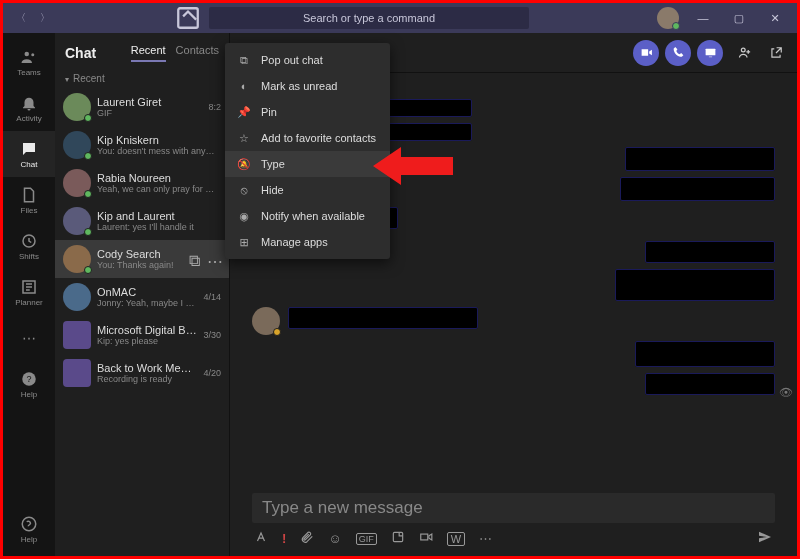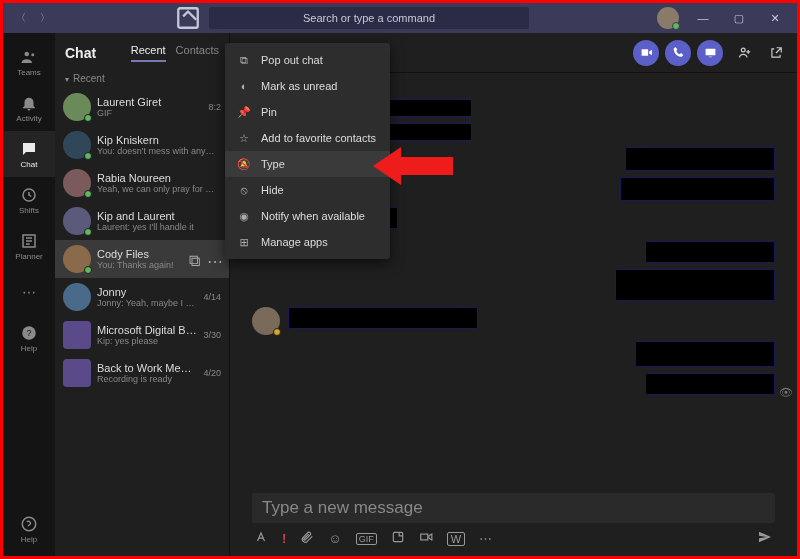--- a/index.html
+++ b/index.html
@@ -119,20 +119,26 @@
           <span>Activity</span>
         </div>
       <div class="rail-item active">
           <svg viewBox="0 0 24 24" fill="currentColor">
             <path d="M4 4h16v12H8l-4 4z"></path>
           </svg>
           <span>Chat</span>
         </div>
       <div class="rail-item">
           <svg viewBox="0 0 24 24" fill="none" stroke="currentColor" stroke-width="2">
+            <path d="M6 3h8l4 4v14H6z"></path>
+          </svg>
+          <span>Files</span>
+        </div>
+      <div class="rail-item">
+          <svg viewBox="0 0 24 24" fill="none" stroke="currentColor" stroke-width="2">
             <circle cx="12" cy="12" r="8"></circle>
             <path d="M12 8v4l3 2"></path>
           </svg>
           <span>Shifts</span>
         </div>
       <div class="rail-item">
           <svg viewBox="0 0 24 24" fill="none" stroke="currentColor" stroke-width="2">
             <rect x="4" y="4" width="16" height="16"></rect>
             <path d="M8 8h8M8 12h8M8 16h5"></path>
           </svg>
@@ -207,32 +213,32 @@
               <div class="cname">Kip and Laurent</div>
               <div class="cprev">Laurent: yes I'll handle it</div>
             </div>
   <div class="ctime"></div>
           </div>
           <div class="citem selected">
             <div class="cavatar" style="background:#8a6a4a">
               <div class="pres-sm"></div>
             </div>
   <div class="cinfo">
-              <div class="cname">Cody Files</div>
+              <div class="cname">Cody Search</div>
               <div class="cprev">You: Thanks again!</div>
             </div>
   <div class="cactions">
               <span class="ic">⧉</span>
               <span class="ic">⋯</span>
             </div>
           </div>
           <div class="citem">
             <div class="cavatar" style="background:#4a6a8a"></div>
   <div class="cinfo">
-              <div class="cname">Jonny</div>
+              <div class="cname">OnMAC</div>
               <div class="cprev">Jonny: Yeah, maybe I will come ba...</div>
             </div>
   <div class="ctime">4/14</div>
           </div>
           <div class="citem">
             <div class="cavatar sq" style="background:#5a4a8a"></div>
   <div class="cinfo">
               <div class="cname">Microsoft Digital Briefing</div>
               <div class="cprev">Kip: yes please</div>
             </div>

